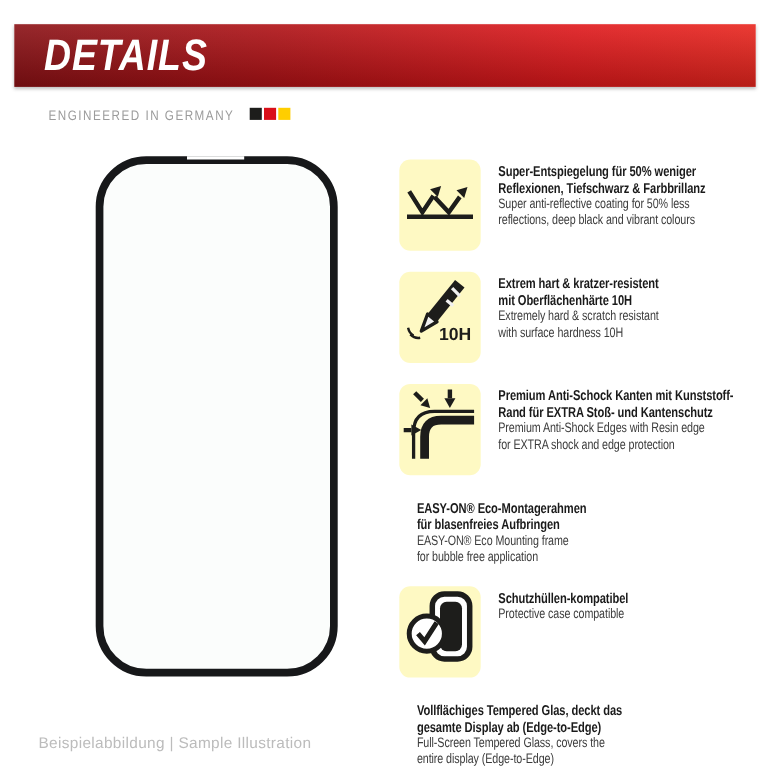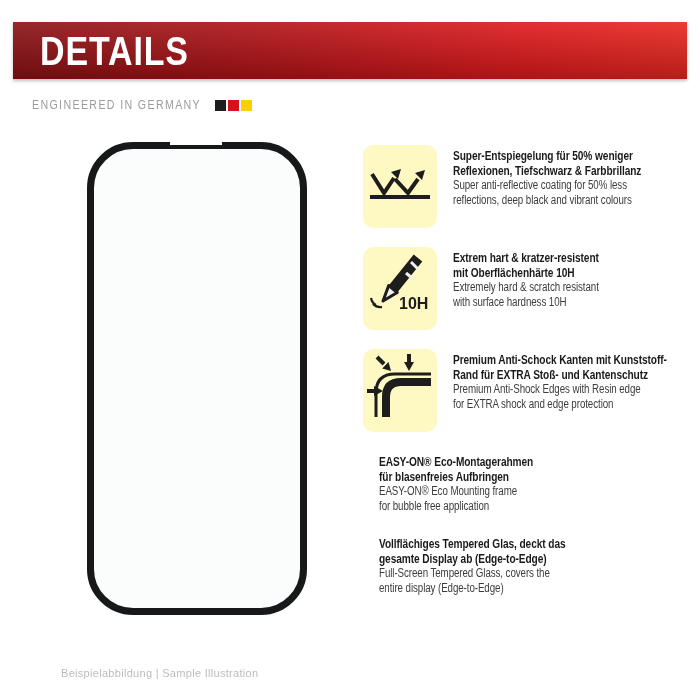--- a/index.html
+++ b/index.html
@@ -7,31 +7,32 @@
     width:700px;height:700px;position:relative;background:#ffffff;
     font-family:"Liberation Sans", sans-serif;overflow:hidden;
   }
   
   .banner{
     position:absolute;left:13px;top:22px;width:674px;height:57px;
     background:
       linear-gradient(to bottom, rgba(255,255,255,0.10), rgba(0,0,0,0.22)),
       linear-gradient(100deg,#8a1014 0%,#b01115 35%,#e0181b 75%,#ea261e 100%);
     box-shadow:0 2px 3px rgba(0,0,0,0.25);
+    font-style:italic;
   }
   .banner-title{
     position:absolute;left:27px;top:9px;
     color:#ffffff;font-weight:bold;font-size:40px;line-height:40px;
     letter-spacing:1px;transform:scaleX(0.85);transform-origin:0 0;
     white-space:nowrap;
   }
   
   .engineered{
-    position:absolute;left:32px;top:98px;height:14px;
-    display:flex;align-items:center;
+    position:absolute;left:44px;top:98px;height:14px;
+    display:flex;align-items:flex-start;
   }
   .engineered-label{
     color:#9b9b9b;font-size:12.5px;letter-spacing:1.6px;
     transform:scaleX(0.85);transform-origin:0 50%;white-space:nowrap;
   }
   .flag{display:flex;margin-left:-18px;}
   .flag .sq{width:11px;height:11px;margin-left:2px;}
   .sq-black{background:#1d1d1b;}
   .sq-red{background:#d90f19;}
   .sq-gold{background:#ffce00;}
@@ -59,23 +60,22 @@
   .ft-bold{
     font-size:13px;line-height:15px;font-weight:bold;color:#1a1a1a;
     letter-spacing:-0.1px;
   }
   .ft-norm{
     font-size:12.5px;line-height:15px;font-weight:normal;color:#3c3c3c;
     letter-spacing:-0.1px;
   }
   
   .footer-note{
-    position:absolute;left:35px;top:667px;color:#bcbcbc;font-size:11px;
+    position:absolute;left:35px;top:667px;color:#bcbcbc;font-size:14px;
     letter-spacing:0.3px;
-    margin-left:26px;
   }
   .ink{stroke:#1d1d1b;fill:none;}
   .ink-fill{fill:#1d1d1b;stroke:none;}
   text.icon-txt{fill:#1d1d1b;font-family:"Liberation Sans",sans-serif;}
 </style>
 </head>
 <body>
 
 <div class="banner">
   <div class="banner-title">DETAILS</div>
@@ -158,20 +158,34 @@
 
   <div class="feature">
     <div class="feature-text">
       <div class="ft-bold">EASY-ON® Eco-Montagerahmen</div>
       <div class="ft-bold">für blasenfreies Aufbringen</div>
       <div class="ft-norm">EASY-ON® Eco Mounting frame</div>
       <div class="ft-norm">for bubble free application</div>
     </div>
   </div>
 
+  <div class="feature">
+    <div class="icon-tile">
+      <svg width="74" height="74" viewBox="0 0 74 74">
+        <rect x="30" y="7" width="34" height="59" rx="11" fill="#ffffff" stroke="#1d1d1b" stroke-width="5"></rect>
+        <rect x="37" y="14" width="20" height="45" rx="6" class="ink-fill"></rect>
+        <circle cx="25" cy="43" r="16" fill="#ffffff" stroke="#1d1d1b" stroke-width="4.5"></circle>
+        <path class="ink" stroke-width="4.5" d="M17 43 L23 50 L34 33"></path>
+      </svg>
+    </div>
+    <div class="feature-text">
+      <div class="ft-bold">Schutzhüllen-kompatibel</div>
+      <div class="ft-norm">Protective case compatible</div>
+    </div>
+  </div>
 
   <div class="feature">
     <div class="feature-text">
       <div class="ft-bold">Vollflächiges Tempered Glas, deckt das</div>
       <div class="ft-bold">gesamte Display ab (Edge-to-Edge)</div>
       <div class="ft-norm">Full-Screen Tempered Glass, covers the</div>
       <div class="ft-norm">entire display (Edge-to-Edge)</div>
     </div>
   </div>
 

